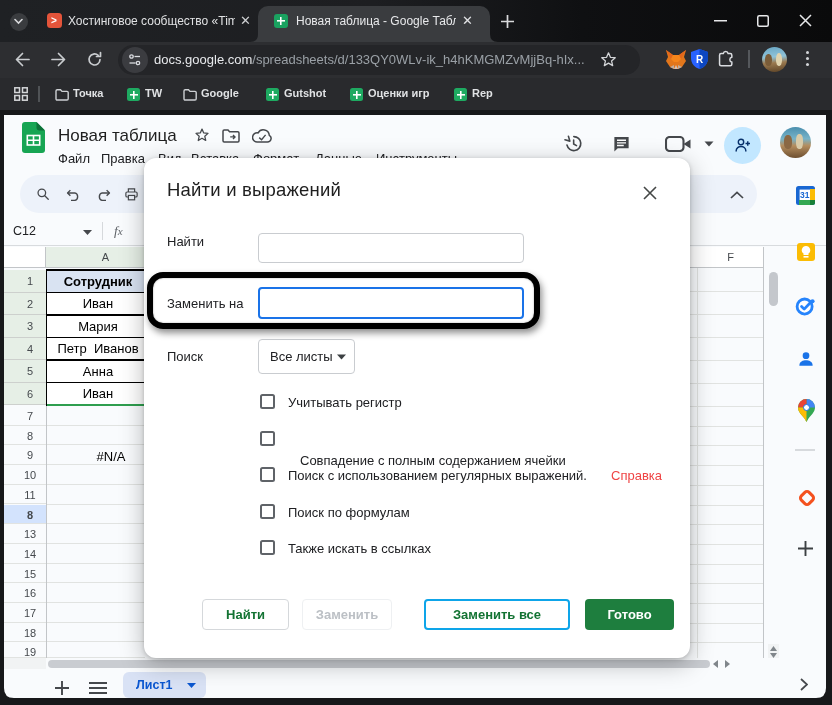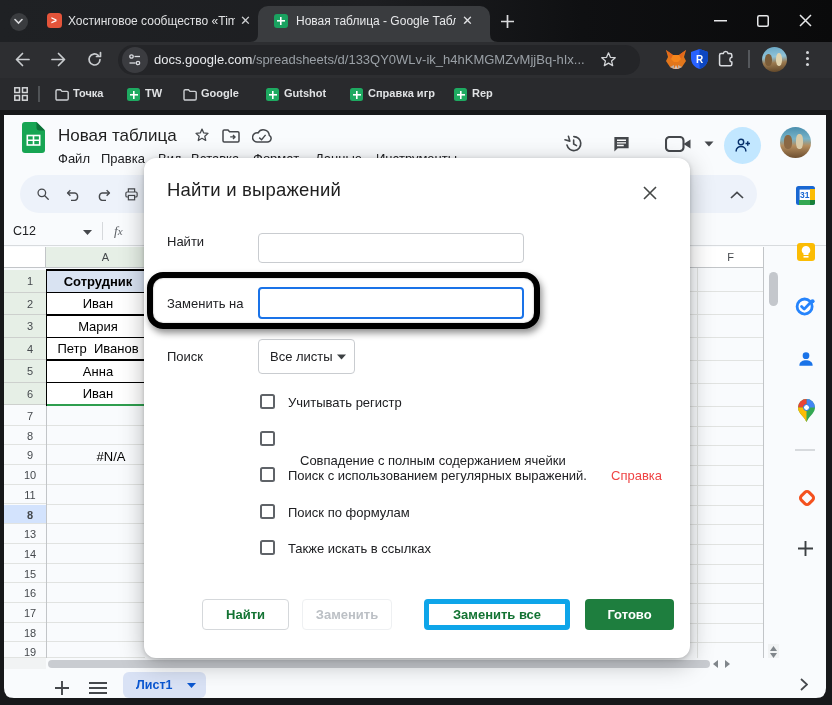--- a/index.html
+++ b/index.html
@@ -149,21 +149,21 @@
 <div class="abs bmt" style="left:73px;">Точка</div>
 <div class="abs bms" style="left:127px;"></div>
 <div class="abs bmt" style="left:145px;">TW</div>
 <svg class="abs bmf" style="left:183px;top:88px;">
     <use href="#folder"></use>
   </svg>
 <div class="abs bmt" style="left:201px;">Google</div>
 <div class="abs bms" style="left:266px;"></div>
 <div class="abs bmt" style="left:284px;">Gutshot</div>
 <div class="abs bms" style="left:350px;"></div>
-<div class="abs bmt" style="left:368px;">Справка игр</div>
+<div class="abs bmt" style="left:368px;">Оценки игр</div>
 <div class="abs bms" style="left:454px;"></div>
 <div class="abs bmt" style="left:472px;">Rep</div>
 <svg style="position:absolute;width:0;height:0;">
     <defs>
 <g id="folder">
         <path d="M1 3 Q1 1.8 2.2 1.8 H5.5 L7 3.4 H12 Q13.2 3.4 13.2 4.6 V10.8 Q13.2 12 12 12 H2.2 Q1 12 1 10.8 Z" fill="none" stroke="#cdd0d3" stroke-width="1.4"></path>
       </g>
 </defs>
   </svg>
 <div class="abs" id="darkband"></div>
@@ -446,21 +446,21 @@
 <div class="abs cbtxt" style="left:300px;top:431.5px;z-index:51;margin-top:21px;">Совпадение с полным содержанием ячейки</div>
 <div class="abs cbox" style="left:260px;top:467px;z-index:51;"></div>
 <div class="abs cbtxt" style="left:288px;top:468px;z-index:51;">Поиск с использованием регулярных выражений.</div>
 <div class="abs cbtxt" style="left:611px;top:468px;z-index:51;color:#ef4444;">Справка</div>
 <div class="abs cbox" style="left:260px;top:503.5px;z-index:51;"></div>
 <div class="abs cbtxt" style="left:288px;top:504.5px;z-index:51;">Поиск по формулам</div>
 <div class="abs cbox" style="left:260px;top:540px;z-index:51;"></div>
 <div class="abs cbtxt" style="left:288px;top:541px;z-index:51;">Также искать в ссылках</div>
 <div class="abs btn" style="left:202px;top:599px;width:87px;border:1px solid #d5d8db;color:#137333;z-index:51;">Найти</div>
 <div class="abs btn" style="left:302px;top:599px;width:90px;border:1px solid #eef0f2;color:#bcc0c5;z-index:51;">Заменить</div>
-<div class="abs btn" style="left:424px;top:599px;width:146px;border:5px solid #0ea5e9;color:#137333;z-index:51;">Заменить все</div>
+<div class="abs btn" style="left:424px;top:599px;width:146px;border:2px solid #0ea5e9;color:#137333;z-index:51;">Заменить все</div>
 <div class="abs btn" style="left:585px;top:599px;width:89px;background:#1e7e3e;color:#fff;z-index:51;">Готово</div>
 
 <div class="abs" style="left:147px;top:272px;width:393px;height:57px;border:6px solid #000;border-radius:16px;z-index:70;box-shadow:2px 4px 7px rgba(0,0,0,0.45), inset 0 0 2px rgba(0,0,0,0.35);"></div>
 <svg class="abs" style="left:4px;top:688px;z-index:5;" width="10" height="10">
     <path d="M0 10 V0 Q0 10 10 10 Z" fill="#17181a" transform="rotate(0)"></path>
     <path d="M0 0 H0 Q0 10 10 10 H0 Z" fill="none"></path>
   </svg>
 <svg class="abs" style="left:816px;top:688px;z-index:5;" width="10" height="10">
     <path d="M10 10 V0 Q10 10 0 10 Z" fill="#17181a"></path>
   </svg>

